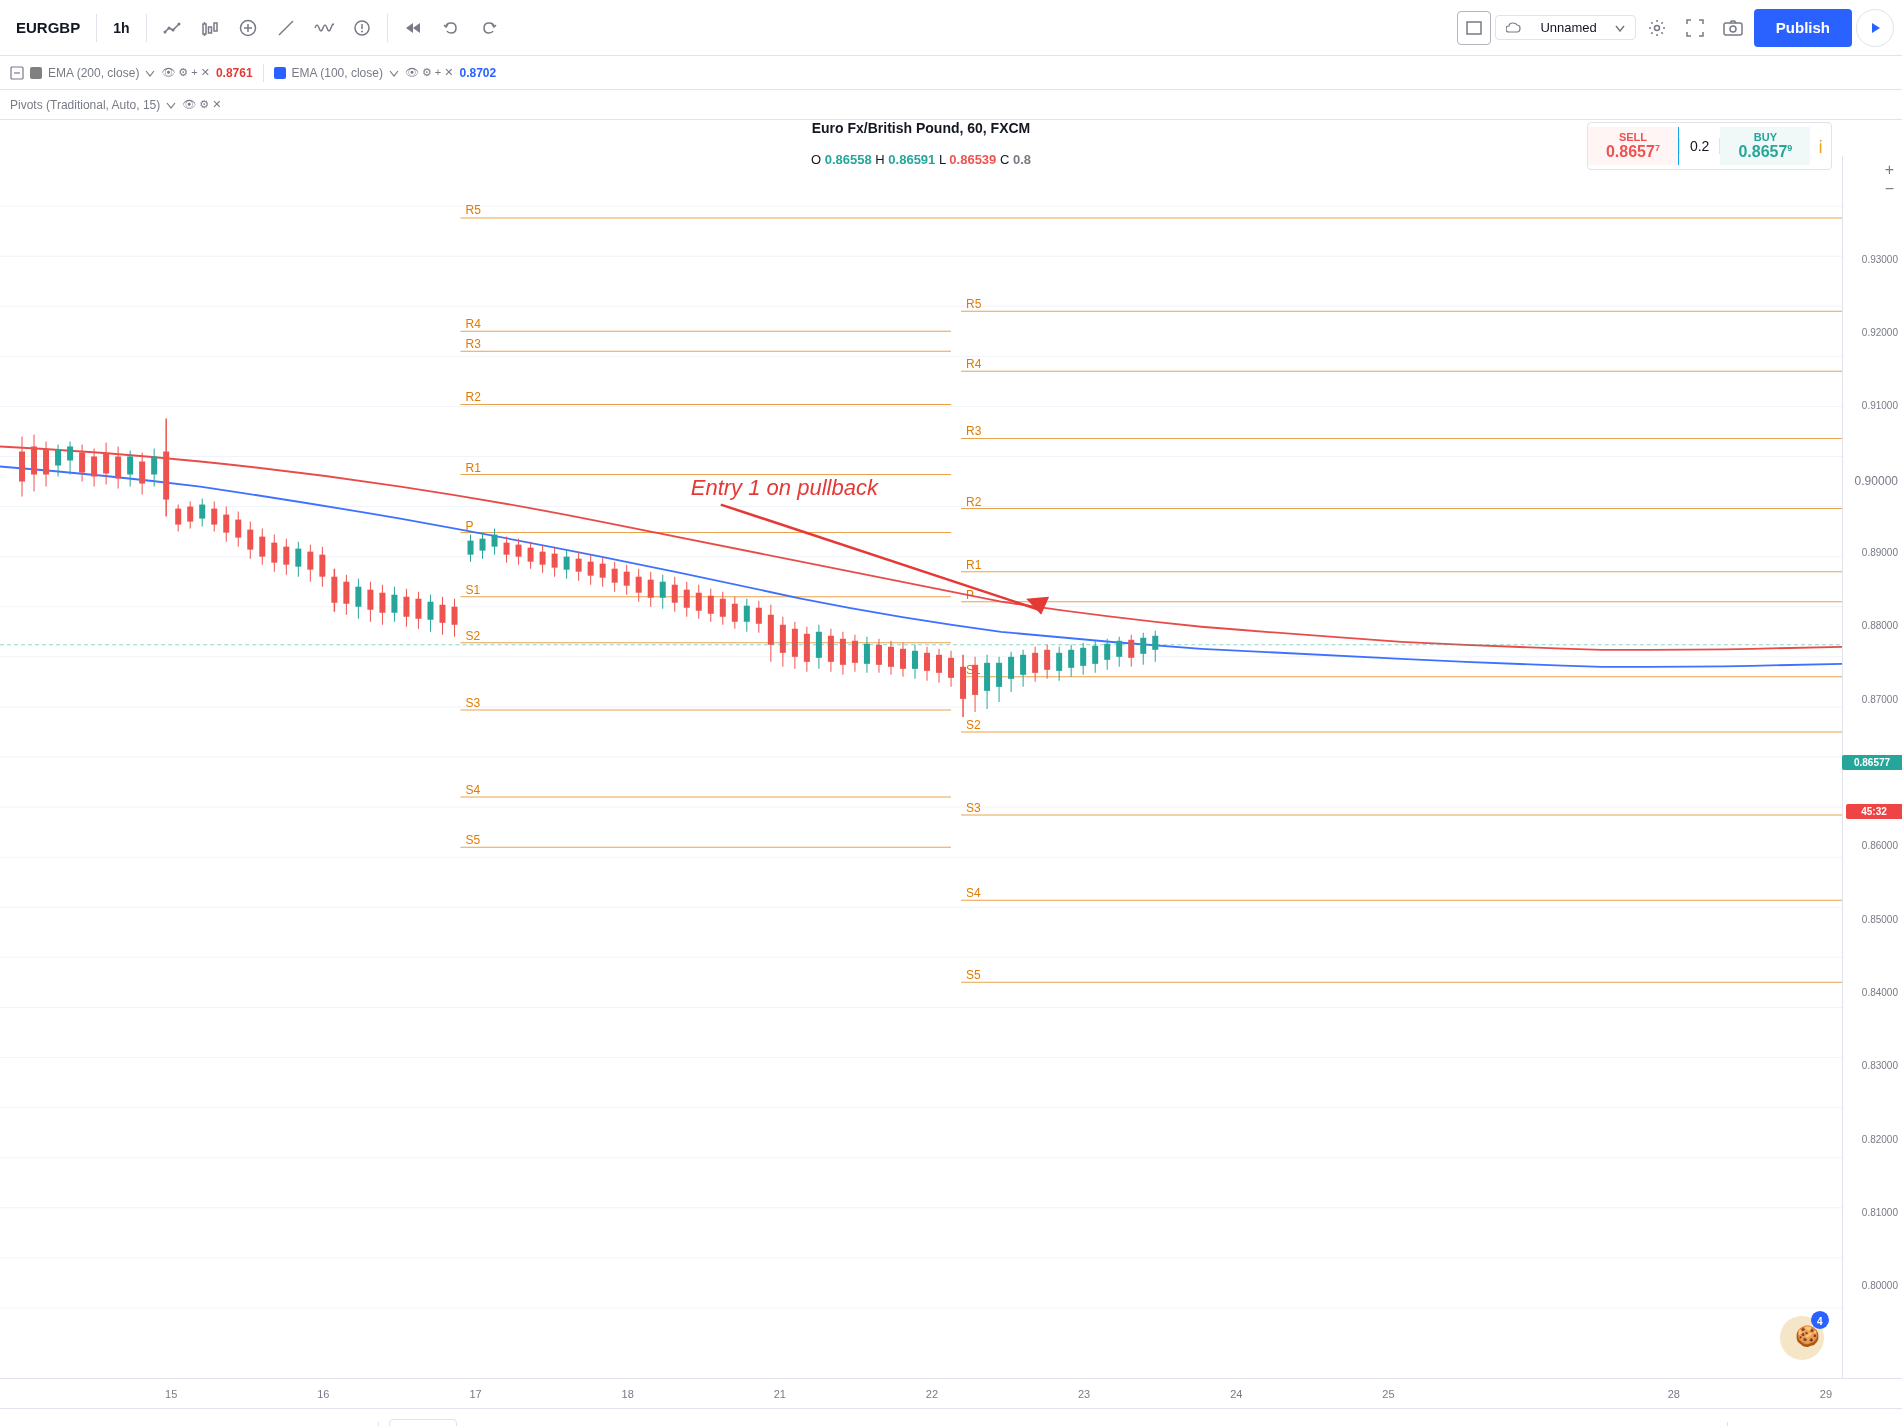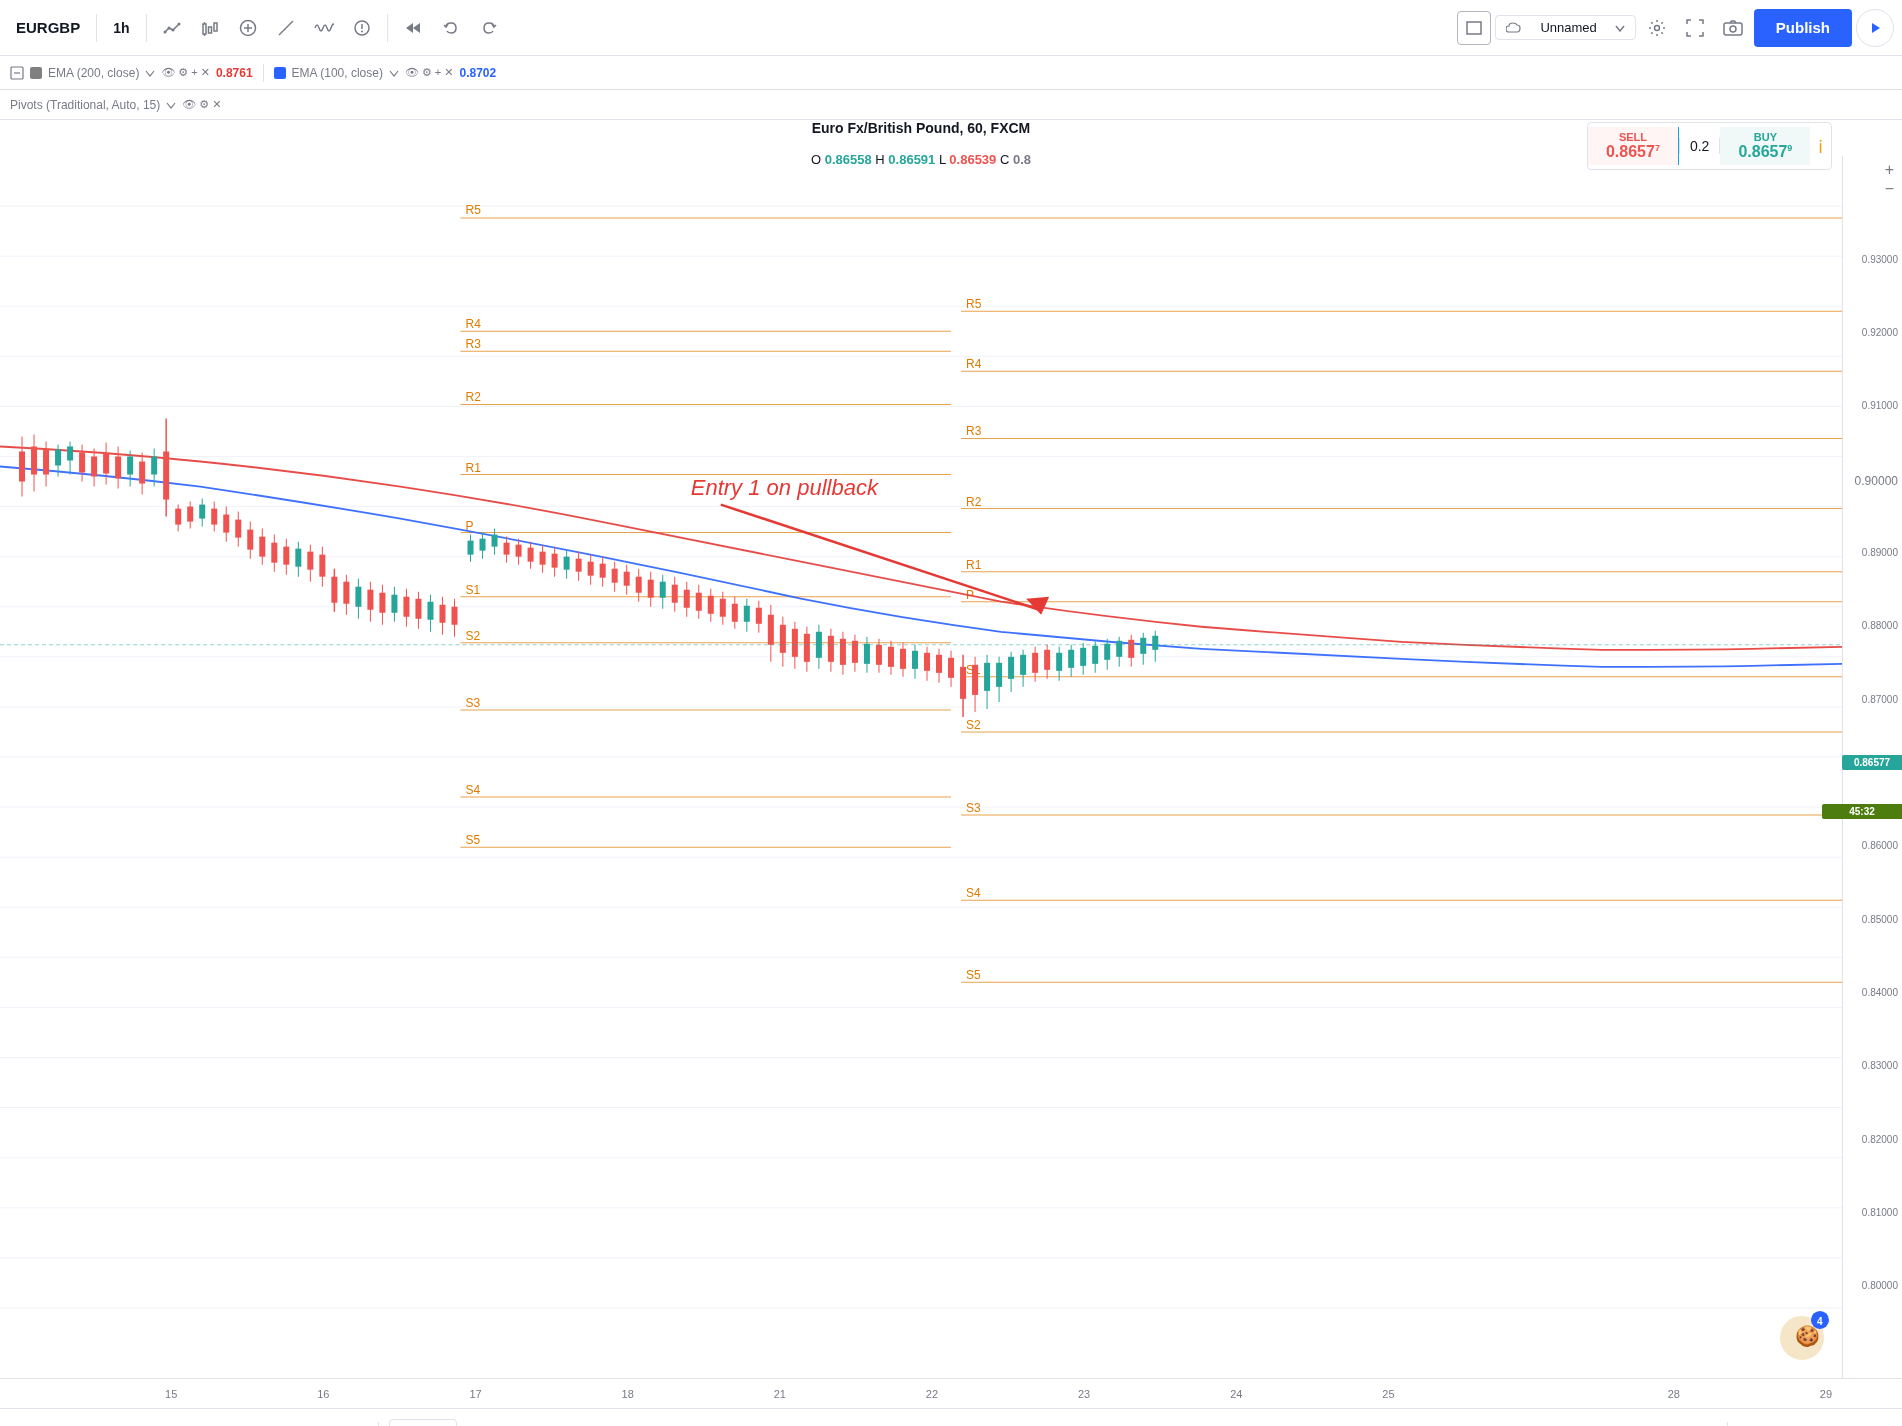--- a/index.html
+++ b/index.html
@@ -709,21 +709,21 @@
   <div id="price-axis">
     <div class="pa-plus-minus">+<br>−</div>
     <div style="position:absolute;top:8%;right:2px;font-size:10px;color:#787b86;text-align:right;padding-right:2px;">0.93000</div>
     <div style="position:absolute;top:14%;right:2px;font-size:10px;color:#787b86;text-align:right;padding-right:2px;">0.92000</div>
     <div style="position:absolute;top:20%;right:2px;font-size:10px;color:#787b86;text-align:right;padding-right:2px;">0.91000</div>
     <div style="position:absolute;top:26%;right:2px;font-size:12px;color:#787b86;padding-right:2px;">0.90000</div>
     <div style="position:absolute;top:32%;right:2px;font-size:10px;color:#787b86;text-align:right;padding-right:2px;">0.89000</div>
     <div style="position:absolute;top:38%;right:2px;font-size:10px;color:#787b86;text-align:right;padding-right:2px;">0.88000</div>
     <div style="position:absolute;top:44%;right:2px;font-size:10px;color:#787b86;text-align:right;padding-right:2px;">0.87000</div>
     <div style="position:absolute;top:49%;right:0;width:60px;background:#26a69a;color:#fff;font-size:10px;font-weight:600;text-align:center;padding:2px 0;border-radius:2px 0 0 2px;">0.86577</div>
-    <div style="position:absolute;top:53%;right:0;width:80px;background:#4d7c0f;color:#fff;font-size:10px;font-weight:600;text-align:center;padding:2px 0;border-radius:2px 0 0 2px;">45:32</div>
+    <div style="position:absolute;top:53%;right:0;width:56px;background:#ef4444;color:#fff;font-size:10px;font-weight:600;text-align:center;padding:2px 0;border-radius:2px 0 0 2px;">45:32</div>
     <div style="position:absolute;top:56%;right:2px;font-size:10px;color:#787b86;text-align:right;padding-right:2px;">0.86000</div>
     <div style="position:absolute;top:62%;right:2px;font-size:10px;color:#787b86;text-align:right;padding-right:2px;">0.85000</div>
     <div style="position:absolute;top:68%;right:2px;font-size:10px;color:#787b86;text-align:right;padding-right:2px;">0.84000</div>
     <div style="position:absolute;top:74%;right:2px;font-size:10px;color:#787b86;text-align:right;padding-right:2px;">0.83000</div>
     <div style="position:absolute;top:80%;right:2px;font-size:10px;color:#787b86;text-align:right;padding-right:2px;">0.82000</div>
     <div style="position:absolute;top:86%;right:2px;font-size:10px;color:#787b86;text-align:right;padding-right:2px;">0.81000</div>
     <div style="position:absolute;top:92%;right:2px;font-size:10px;color:#787b86;text-align:right;padding-right:2px;">0.80000</div>
   </div>
 </div>
 

